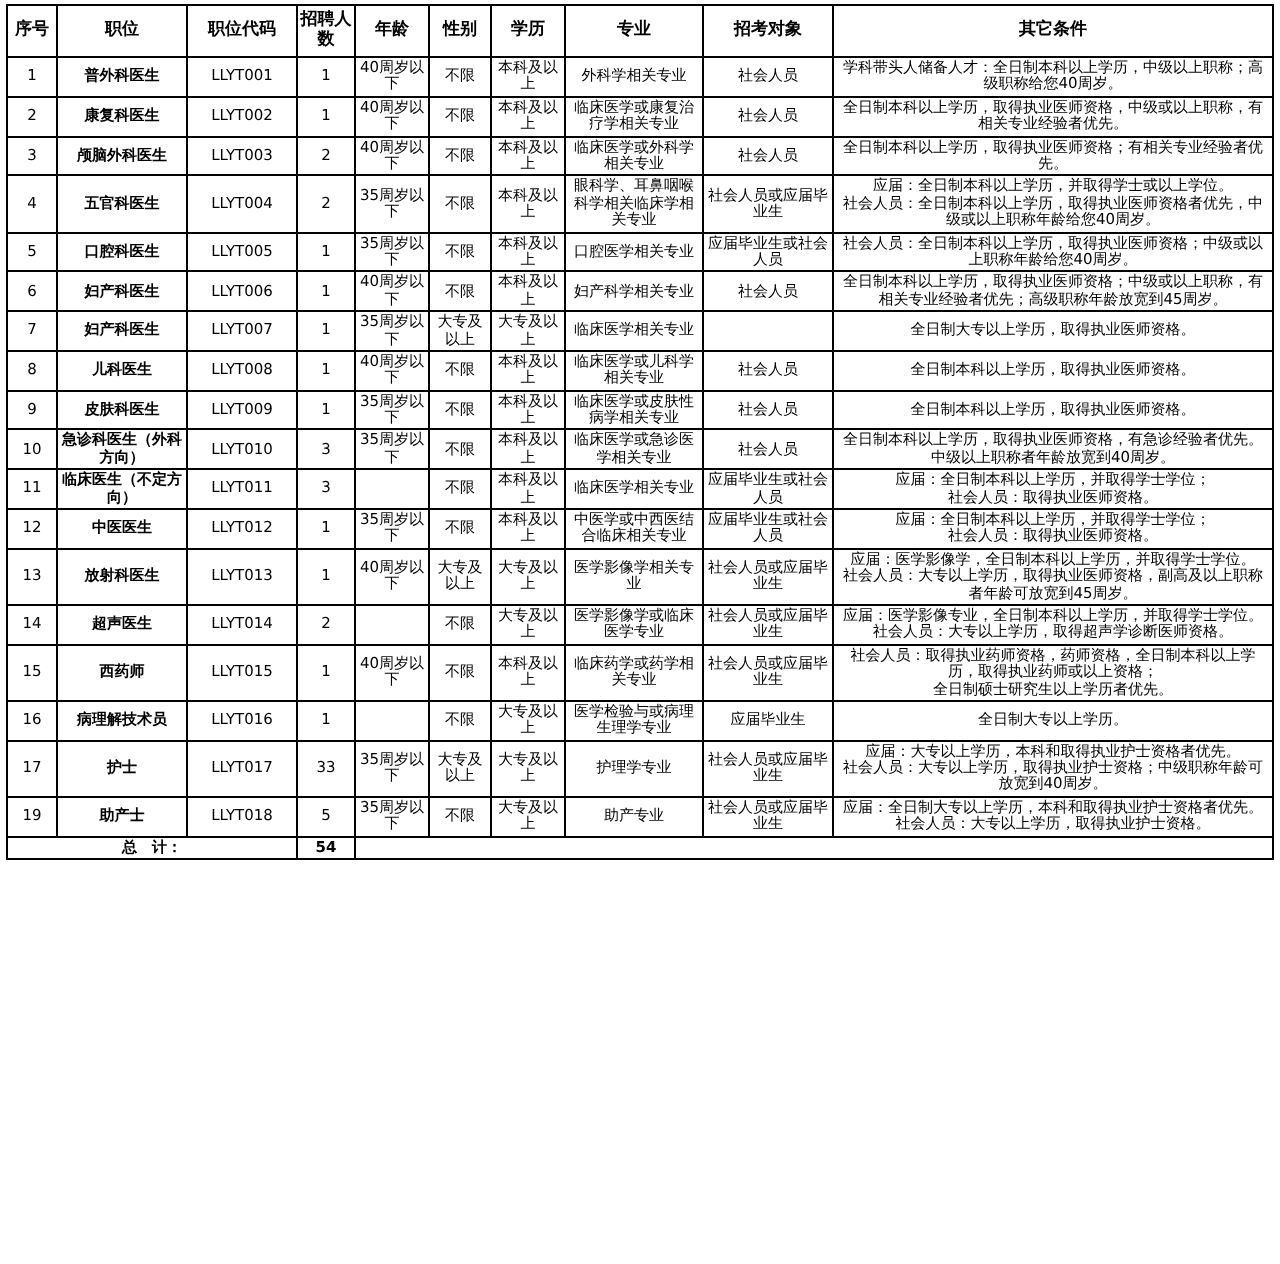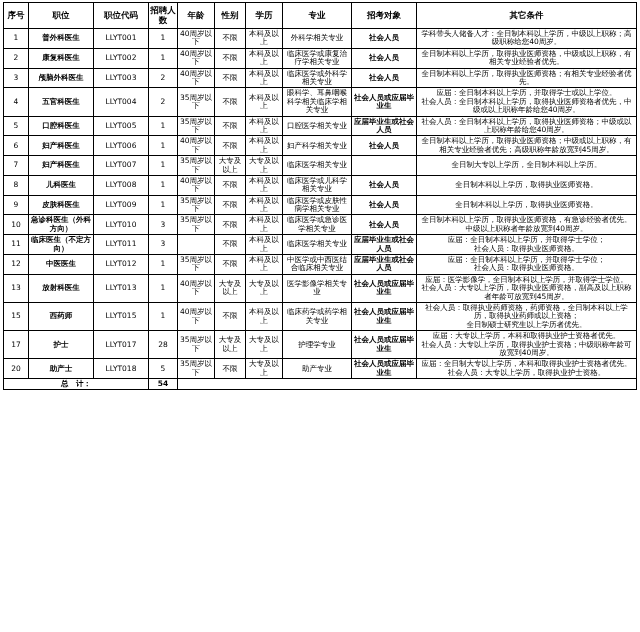--- a/index.html
+++ b/index.html
@@ -48,21 +48,21 @@
     padding: 3px 1px;
   }
   .c-seq   { width: 22px; }
   .c-pos   { width: 62px; font-weight: bold; }
   .c-code  { width: 52px; }
   .c-num   { width: 26px; }
   .c-age   { width: 34px; }
   .c-sex   { width: 28px; }
   .c-edu   { width: 34px; }
   .c-major { width: 66px; margin-left: 44px; }
-  .c-target{ width: 62px; font-weight: bold; }
+  .c-target{ width: 62px; }
   .c-other { width: auto; }
   td.other-cell {
     text-align: left;
     padding-left: 3px;
     padding-right: 3px;
     line-height: 1.22;
   }
   .total-row td {
     font-weight: bold;
     font-size: 8.5px;
@@ -166,21 +166,21 @@
         <tr>
           <td class="c-seq">7</td>
           <td class="c-pos">妇产科医生</td>
           <td class="c-code">LLYT007</td>
           <td class="c-num">1</td>
           <td class="c-age">35周岁以下</td>
           <td class="c-sex">大专及以上</td>
           <td class="c-edu">大专及以上</td>
           <td class="c-major">临床医学相关专业</td>
           <td class="c-target"></td>
-          <td class="c-other other-cell">全日制大专以上学历，全日制本科以上学历。</td>
+          <td class="c-other other-cell">全日制大专以上学历，取得执业医师资格。</td>
         </tr>
         <tr>
           <td class="c-seq">8</td>
           <td class="c-pos">儿科医生</td>
           <td class="c-code">LLYT008</td>
           <td class="c-num">1</td>
           <td class="c-age">40周岁以下</td>
           <td class="c-sex">不限</td>
           <td class="c-edu">本科及以上</td>
           <td class="c-major">临床医学或儿科学相关专业</td>
@@ -241,45 +241,69 @@
           <td class="c-code">LLYT013</td>
           <td class="c-num">1</td>
           <td class="c-age">40周岁以下</td>
           <td class="c-sex">大专及以上</td>
           <td class="c-edu">大专及以上</td>
           <td class="c-major">医学影像学相关专业</td>
           <td class="c-target">社会人员或应届毕业生</td>
           <td class="c-other other-cell">应届：医学影像学，全日制本科以上学历，并取得学士学位。<br>社会人员：大专以上学历，取得执业医师资格，副高及以上职称者年龄可放宽到45周岁。</td>
         </tr>
         <tr>
+          <td class="c-seq">14</td>
+          <td class="c-pos">超声医生</td>
+          <td class="c-code">LLYT014</td>
+          <td class="c-num">2</td>
+          <td class="c-age"></td>
+          <td class="c-sex">不限</td>
+          <td class="c-edu">大专及以上</td>
+          <td class="c-major">医学影像学或临床医学专业</td>
+          <td class="c-target">社会人员或应届毕业生</td>
+          <td class="c-other other-cell">应届：医学影像专业，全日制本科以上学历，并取得学士学位。<br>社会人员：大专以上学历，取得超声学诊断医师资格。</td>
+        </tr>
+        <tr>
           <td class="c-seq">15</td>
           <td class="c-pos">西药师</td>
           <td class="c-code">LLYT015</td>
           <td class="c-num">1</td>
           <td class="c-age">40周岁以下</td>
           <td class="c-sex">不限</td>
           <td class="c-edu">本科及以上</td>
           <td class="c-major">临床药学或药学相关专业</td>
           <td class="c-target">社会人员或应届毕业生</td>
           <td class="c-other other-cell">社会人员：取得执业药师资格，药师资格，全日制本科以上学历，取得执业药师或以上资格；<br>全日制硕士研究生以上学历者优先。</td>
         </tr>
         <tr>
+          <td class="c-seq">16</td>
+          <td class="c-pos">病理解技术员</td>
+          <td class="c-code">LLYT016</td>
+          <td class="c-num">1</td>
+          <td class="c-age"></td>
+          <td class="c-sex">不限</td>
+          <td class="c-edu">大专及以上</td>
+          <td class="c-major">医学检验与或病理生理学专业</td>
+          <td class="c-target">应届毕业生</td>
+          <td class="c-other other-cell">全日制大专以上学历。</td>
+        </tr>
+        <tr>
           <td class="c-seq">17</td>
           <td class="c-pos">护士</td>
           <td class="c-code">LLYT017</td>
-          <td class="c-num">28</td>
+          <td class="c-num">33</td>
           <td class="c-age">35周岁以下</td>
           <td class="c-sex">大专及以上</td>
           <td class="c-edu">大专及以上</td>
           <td class="c-major">护理学专业</td>
           <td class="c-target">社会人员或应届毕业生</td>
           <td class="c-other other-cell">应届：大专以上学历，本科和取得执业护士资格者优先。<br>社会人员：大专以上学历，取得执业护士资格；中级职称年龄可放宽到40周岁。</td>
         </tr>
         <tr>
-          <td class="c-seq">20</td>
+          <td class="c-seq">19</td>
           <td class="c-pos">助产士</td>
           <td class="c-code">LLYT018</td>
           <td class="c-num">5</td>
           <td class="c-age">35周岁以下</td>
           <td class="c-sex">不限</td>
           <td class="c-edu">大专及以上</td>
           <td class="c-major">助产专业</td>
           <td class="c-target">社会人员或应届毕业生</td>
           <td class="c-other other-cell">应届：全日制大专以上学历，本科和取得执业护士资格者优先。<br>社会人员：大专以上学历，取得执业护士资格。</td>
         </tr>

